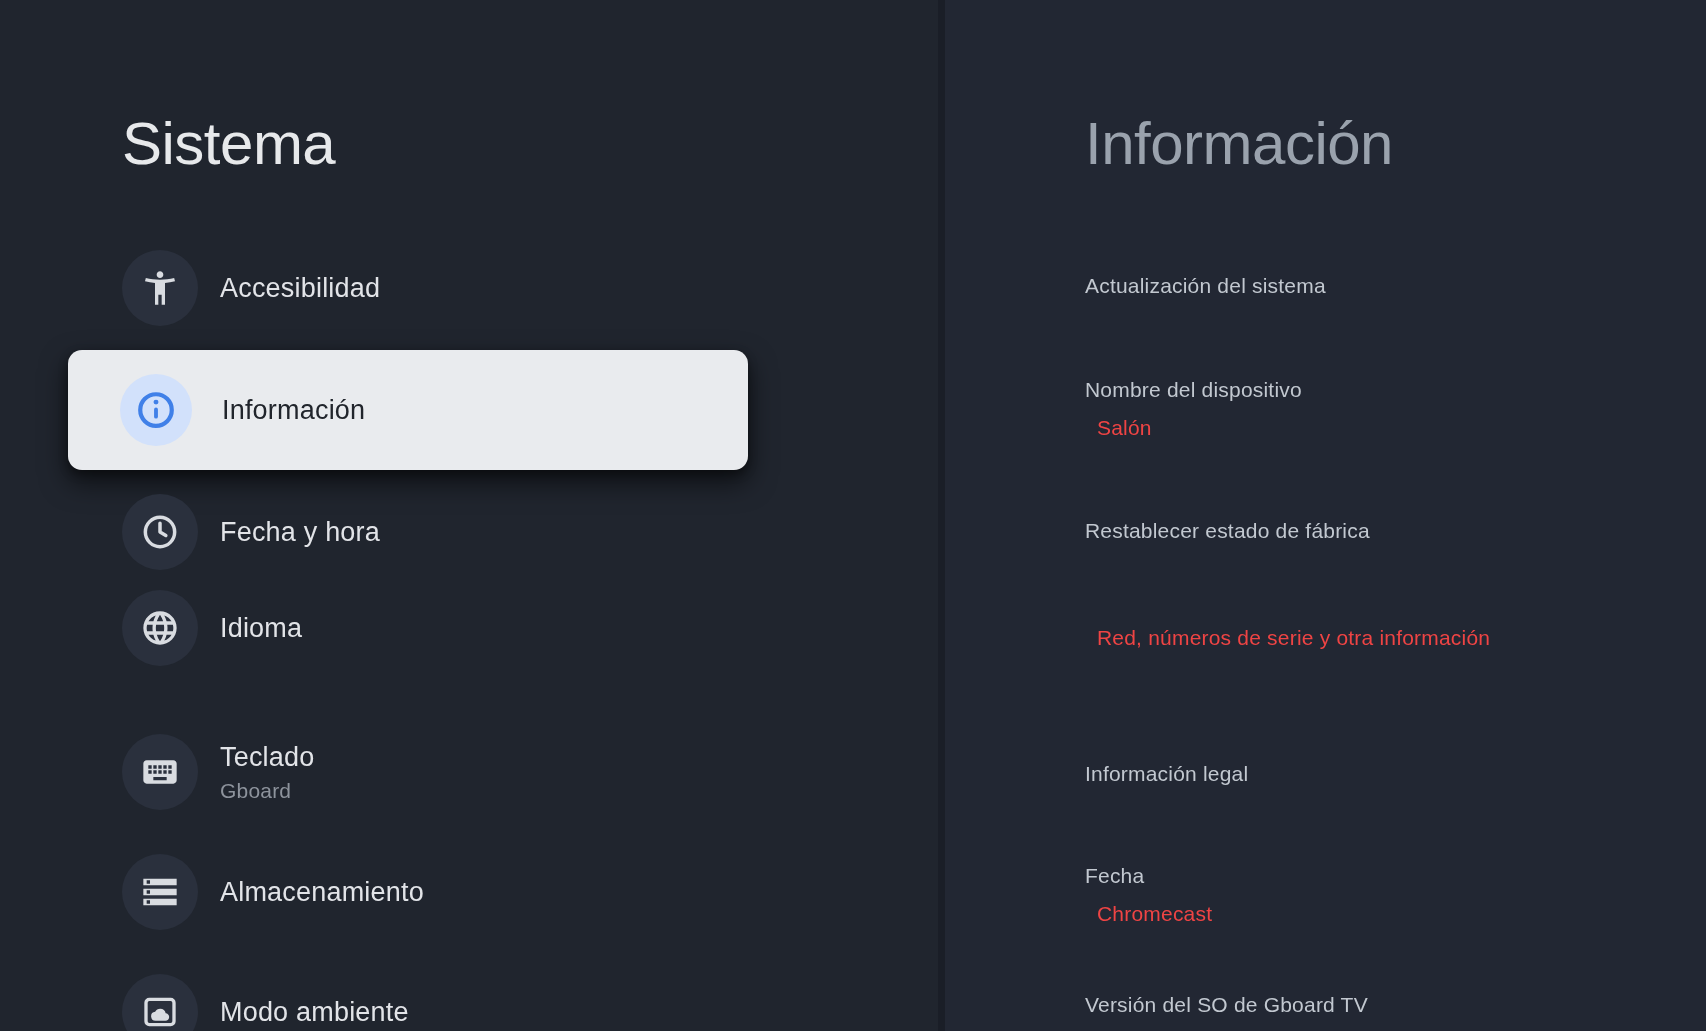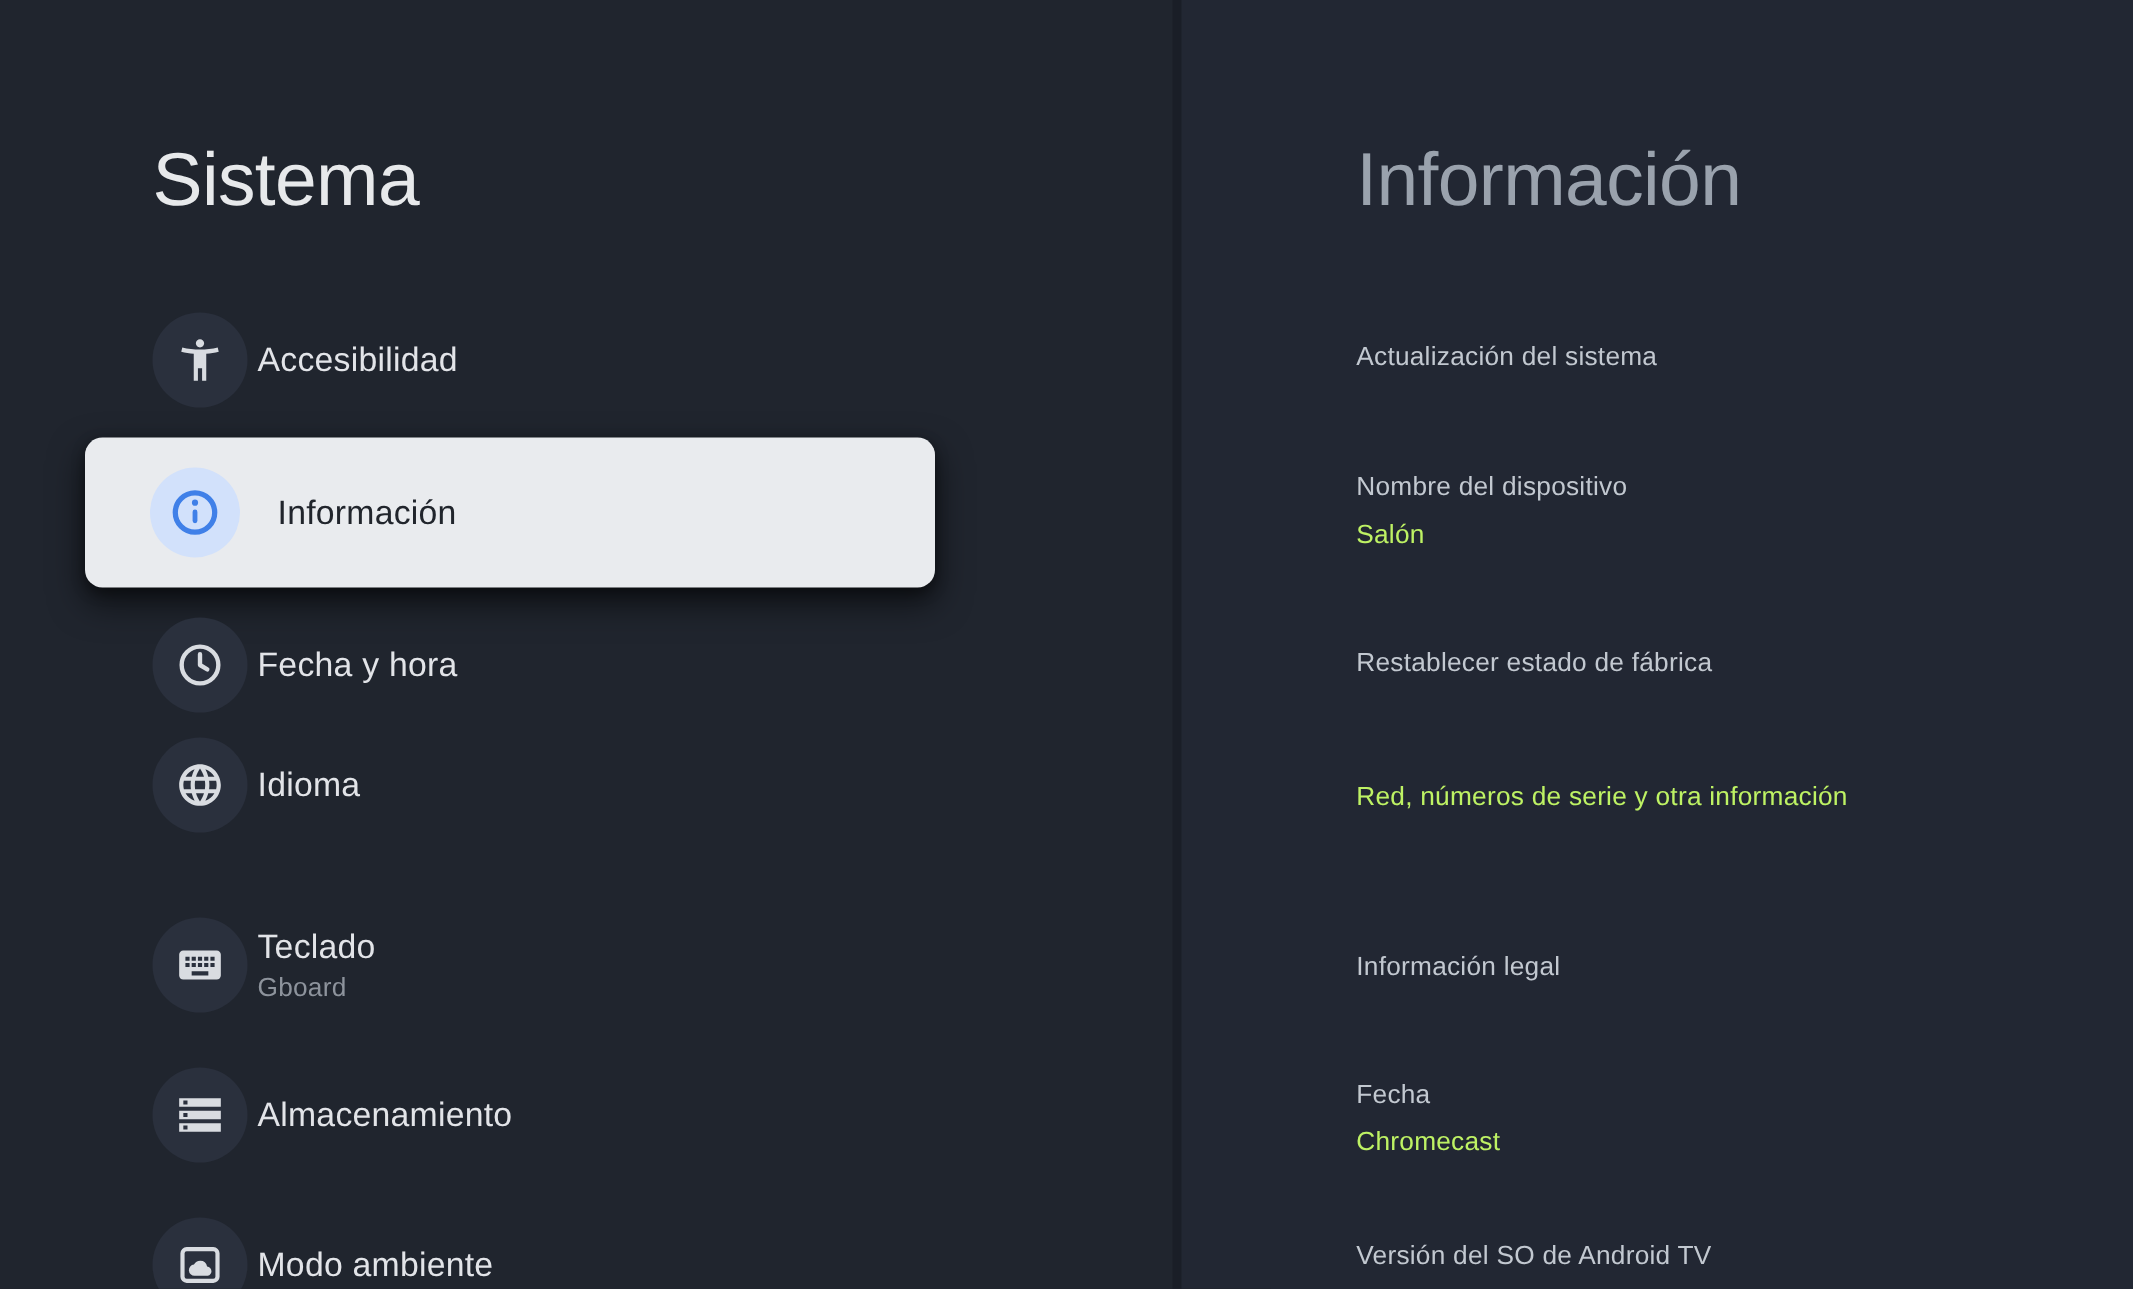--- a/index.html
+++ b/index.html
@@ -18,38 +18,38 @@
   .page-title{position:absolute;top:112px;font-size:60px;line-height:64px;
     font-weight:400;letter-spacing:-0.5px;white-space:nowrap;text-align:center;}
   .title-left{left:122px;color:#e7e9eb;}
   .title-right{left:1085px;color:#9aa2ad;}
 
   
   .menu-row{position:absolute;left:0;width:880px;height:112px;display:flex;align-items:center;}
   .icon-circle{width:76px;height:76px;border-radius:50%;background:#2a303d;
     margin-left:122px;flex:0 0 auto;display:flex;align-items:center;justify-content:center;}
   .icon-circle svg{display:block;}
-  .row-text{margin-left:8px;display:flex;flex-direction:column;gap:7px;}
+  .row-text{margin-left:22px;display:flex;flex-direction:column;gap:7px;}
   .row-label{font-size:27px;line-height:30px;color:#e2e4e8;letter-spacing:.2px;white-space:nowrap;}
   .row-sublabel{font-size:21px;line-height:24px;color:#8d939c;letter-spacing:.2px;white-space:nowrap;}
 
   
   .menu-row-selected{position:absolute;left:68px;top:350px;width:680px;height:120px;
     background:#e9ebee;border-radius:14px;display:flex;align-items:center;
     box-shadow:0 12px 26px 2px rgba(0,0,0,.52),0 4px 10px rgba(0,0,0,.35);}
   .icon-circle-selected{width:72px;height:72px;border-radius:50%;background:#d2e1fb;
     margin-left:52px;flex:0 0 auto;display:flex;align-items:center;justify-content:center;}
   .selected-label{margin-left:30px;font-size:27px;line-height:30px;color:#21252c;
     letter-spacing:.2px;white-space:nowrap;}
 
   
   .right-item{position:absolute;left:1085px;width:600px;display:flex;flex-direction:column;}
   .right-label{font-size:21px;line-height:34px;color:#c2c8d0;letter-spacing:.2px;white-space:nowrap;}
-  .right-sublabel{margin-top:8px;font-size:21px;line-height:26px;color:#bef264;
-    letter-spacing:.2px;white-space:nowrap;}
+  .right-sublabel{margin-top:8px;font-size:21px;line-height:26px;color:#ef4444;
+    letter-spacing:.2px;white-space:nowrap;margin-left:12px;}
 </style>
 </head>
 <body>
 
 <div class="right-surface"></div>
 <div class="panel-seam"></div>
 
 <div class="page-title title-left">Sistema</div>
 
 <div class="menu-row" style="top:232px">
@@ -156,14 +156,14 @@
 <div class="right-item" style="top:757px">
   <span class="right-label">Información legal</span>
 </div>
 
 <div class="right-item" style="top:859px">
   <span class="right-label">Fecha</span>
   <span class="right-sublabel">Chromecast</span>
 </div>
 
 <div class="right-item" style="top:988px">
-  <span class="right-label">Versión del SO de Android TV</span>
+  <span class="right-label">Versión del SO de Gboard TV</span>
 </div>
 
 </body></html>

